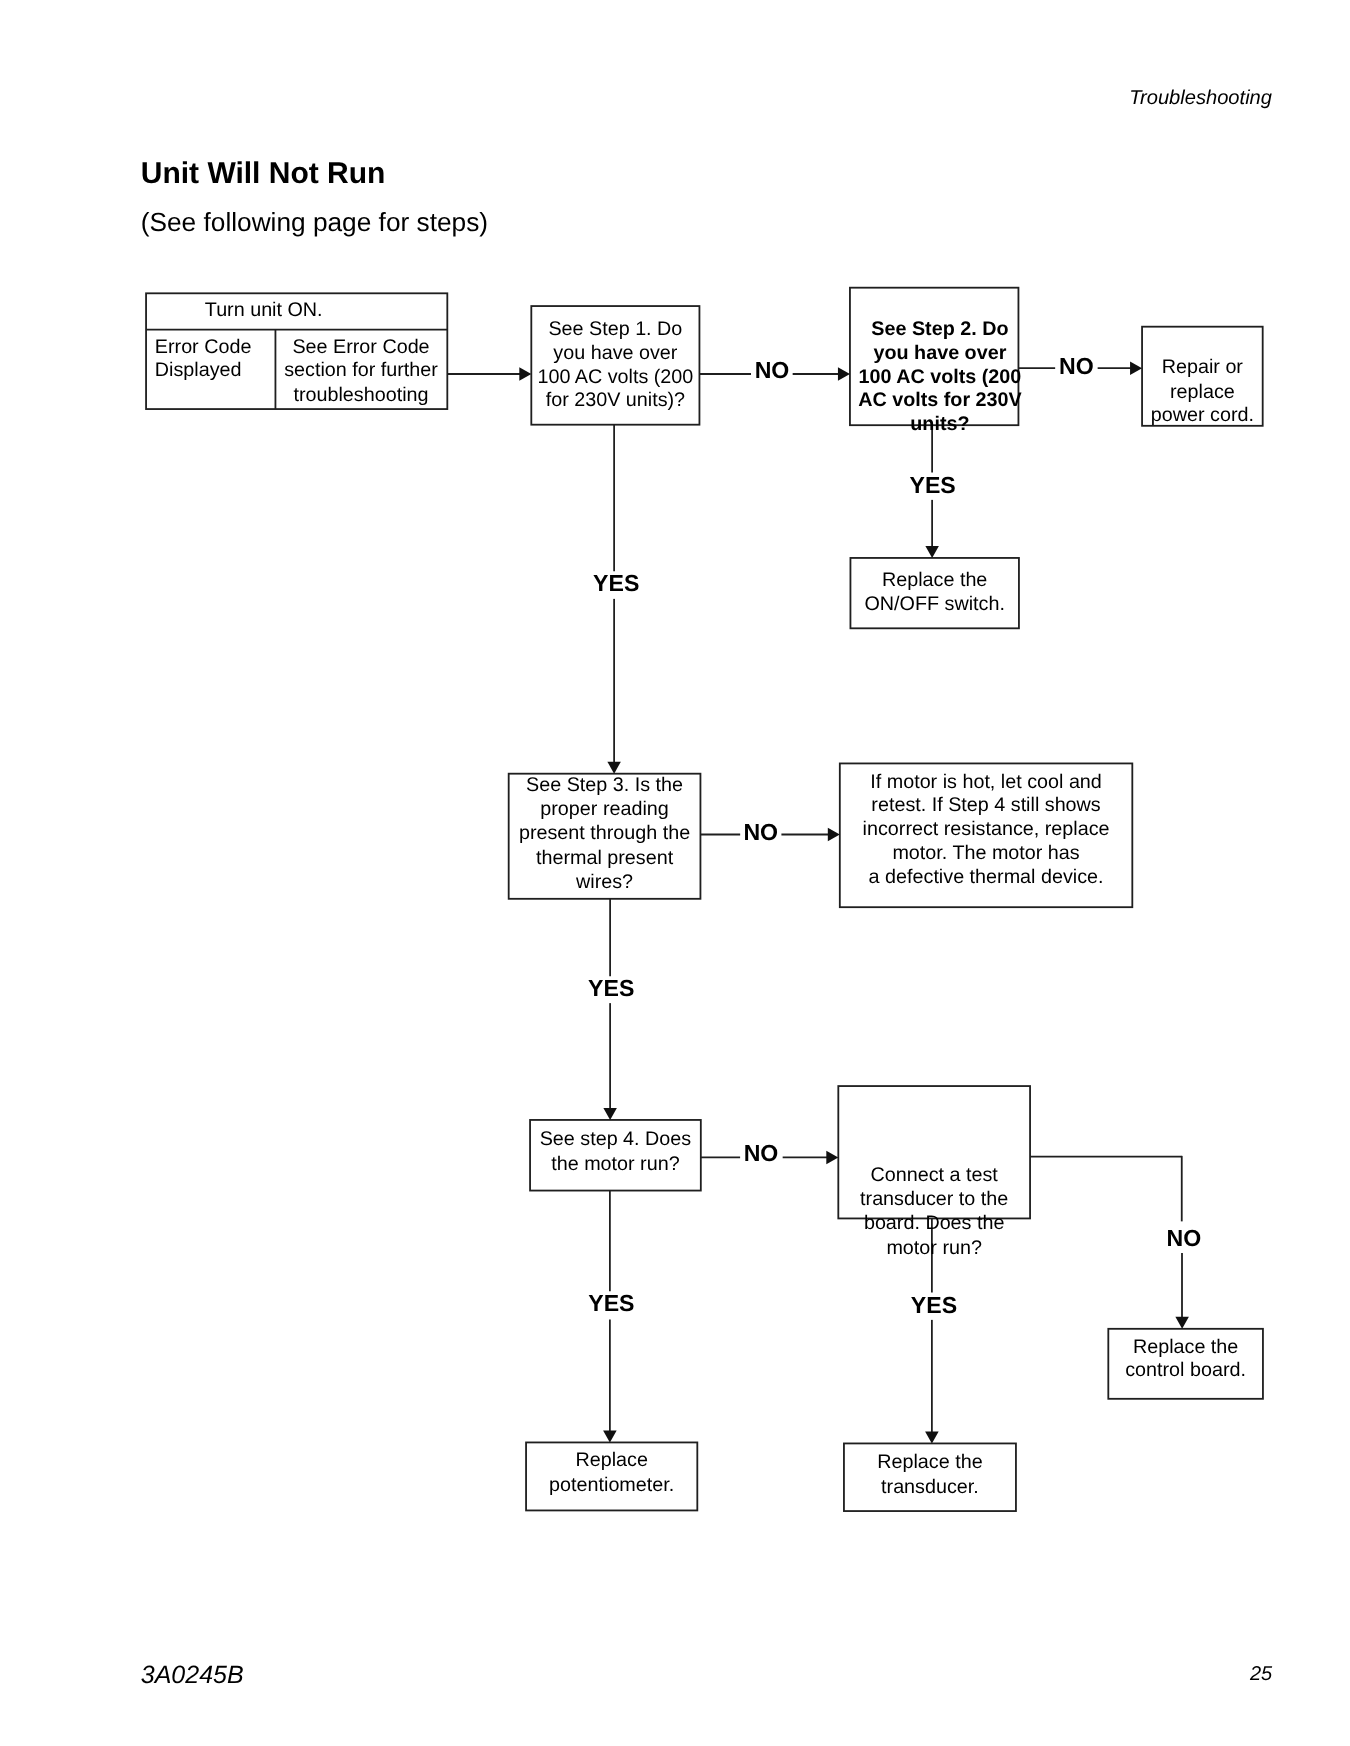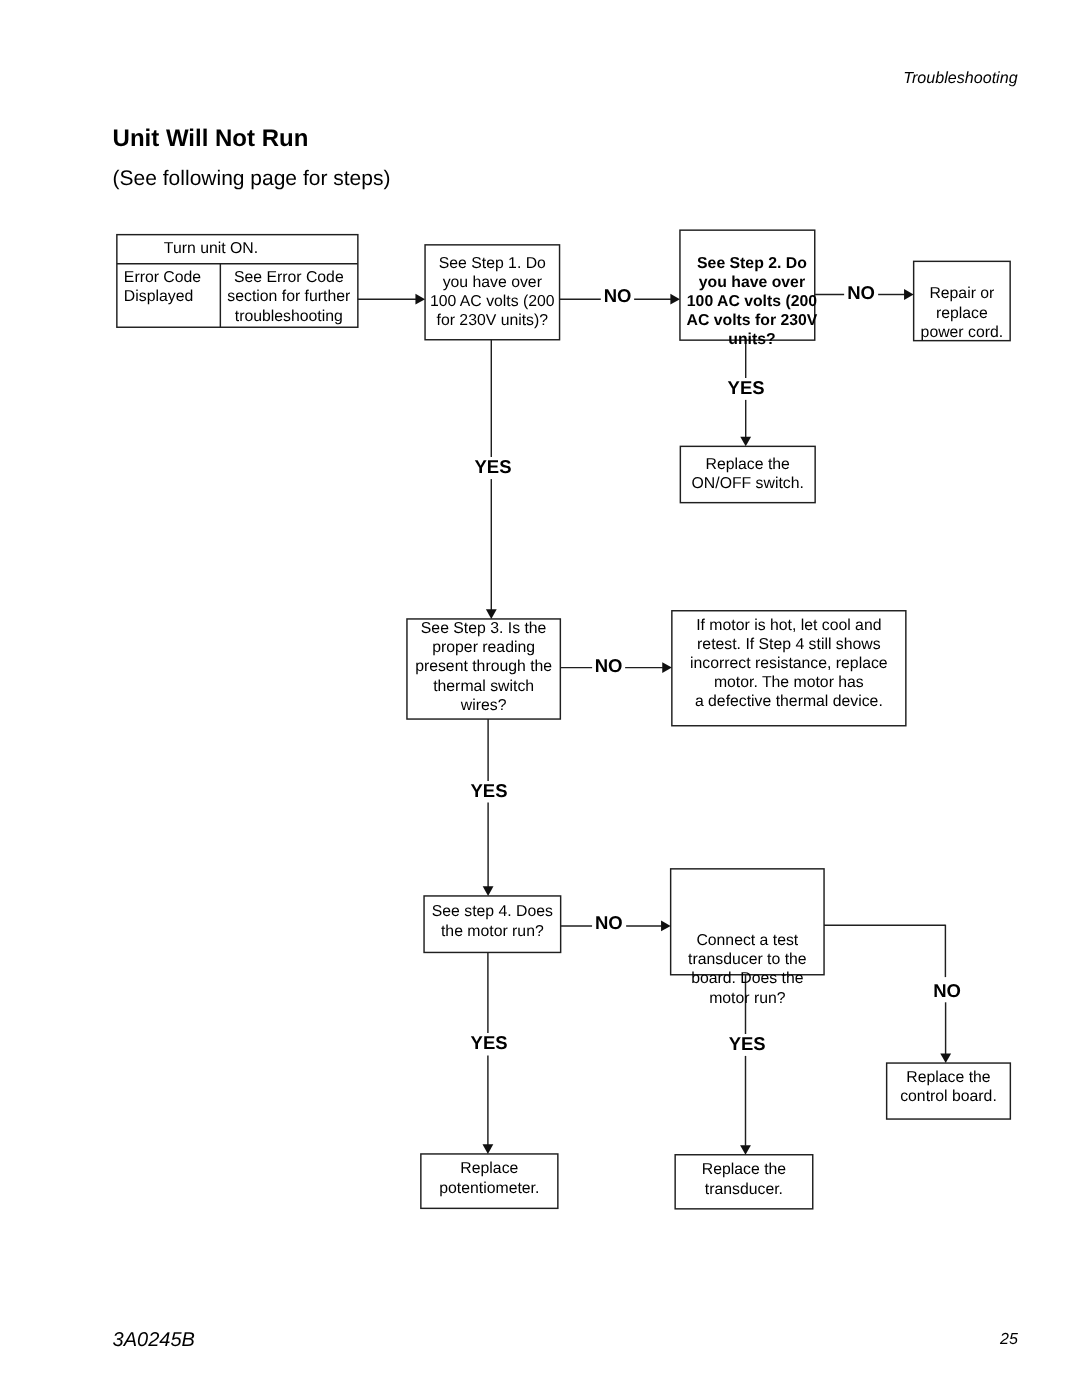--- a/index.html
+++ b/index.html
@@ -136,21 +136,21 @@
       <div class="boxtxt" style="top:8.57px;">
         <span>Replace the</span>
         <span>ON/OFF switch.</span>
       </div>
     </div>
   <div class="box" style="left:406.95px;top:618.95px;width:153.40px;height:100.10px;">
       <div class="boxtxt" style="top:-0.03px;">
         <span>See Step 3. Is the</span>
         <span>proper reading</span>
         <span>present through the</span>
-        <span>thermal switch</span>
+        <span>thermal present</span>
         <span>wires?</span>
       </div>
     </div>
   <div class="box" style="left:671.85px;top:610.75px;width:234.00px;height:106px;">
       <div class="boxtxt" style="top:4.77px;">
         <span>If motor is hot, let cool and</span>
         <span>retest. If Step 4 still shows</span>
         <span>incorrect resistance, replace</span>
         <span>motor. The motor has</span>
         <span>a defective thermal device.</span>

